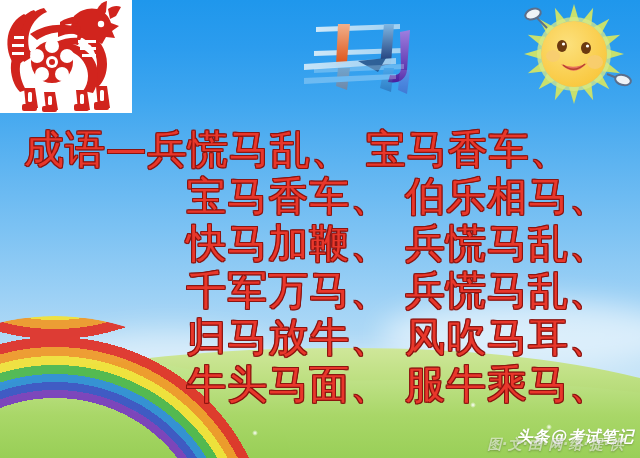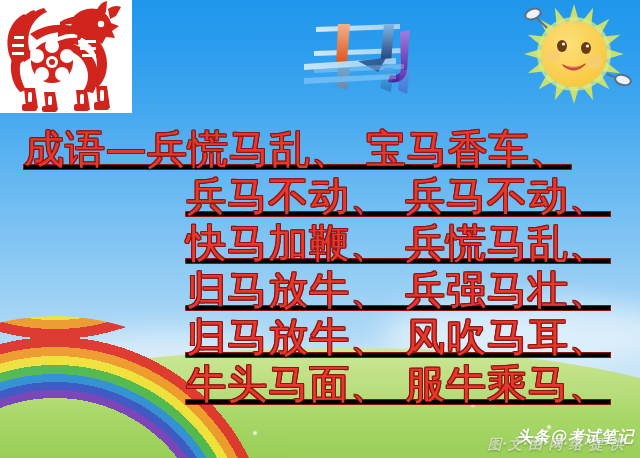--- a/index.html
+++ b/index.html
@@ -75,21 +75,20 @@
 
   
   .sun{position:absolute;left:513px;top:2px;width:122px;height:104px;}
 
   
   .idioms{
     position:absolute;left:0;top:126px;width:632px;
     text-align:right;
     padding-right:22px;
     box-sizing:border-box;
-    text-decoration:underline;
   }
   .line{
     font-family:"DejaVu Sans","Liberation Sans",sans-serif;
     font-size:40px;
     line-height:47px;
     font-weight:400;
     color:#e8372b;
     letter-spacing:1px;
     white-space:nowrap;
     text-shadow:
@@ -281,23 +280,23 @@
         <line x1="34" y1="26" x2="24" y2="16"></line>
         <ellipse cx="20" cy="12" rx="8" ry="5" transform="rotate(-20 20 12)"></ellipse>
         <line x1="94" y1="72" x2="104" y2="76"></line>
         <ellipse cx="110" cy="78" rx="8" ry="5" transform="rotate(15 110 78)"></ellipse>
       </g>
     </svg>
   </div>
 
   <div class="idioms">
     <div class="line first">成语—兵慌马乱、 宝马香车、</div>
-    <div class="line">兵马不动、 兵马不动、</div>
+    <div class="line">宝马香车、 伯乐相马、</div>
     <div class="line">快马加鞭、 兵慌马乱、</div>
-    <div class="line">归马放牛、 兵强马壮、</div>
+    <div class="line">千军万马、 兵慌马乱、</div>
     <div class="line">归马放牛、 风吹马耳、</div>
     <div class="line">牛头马面、 服牛乘马、</div>
   </div>
 
   <div class="watermark">
     <span>头条</span>
     <span>@考试笔记</span>
     <span class="wm-sub">图·文·由·网·络·提·供</span>
   </div>
 

